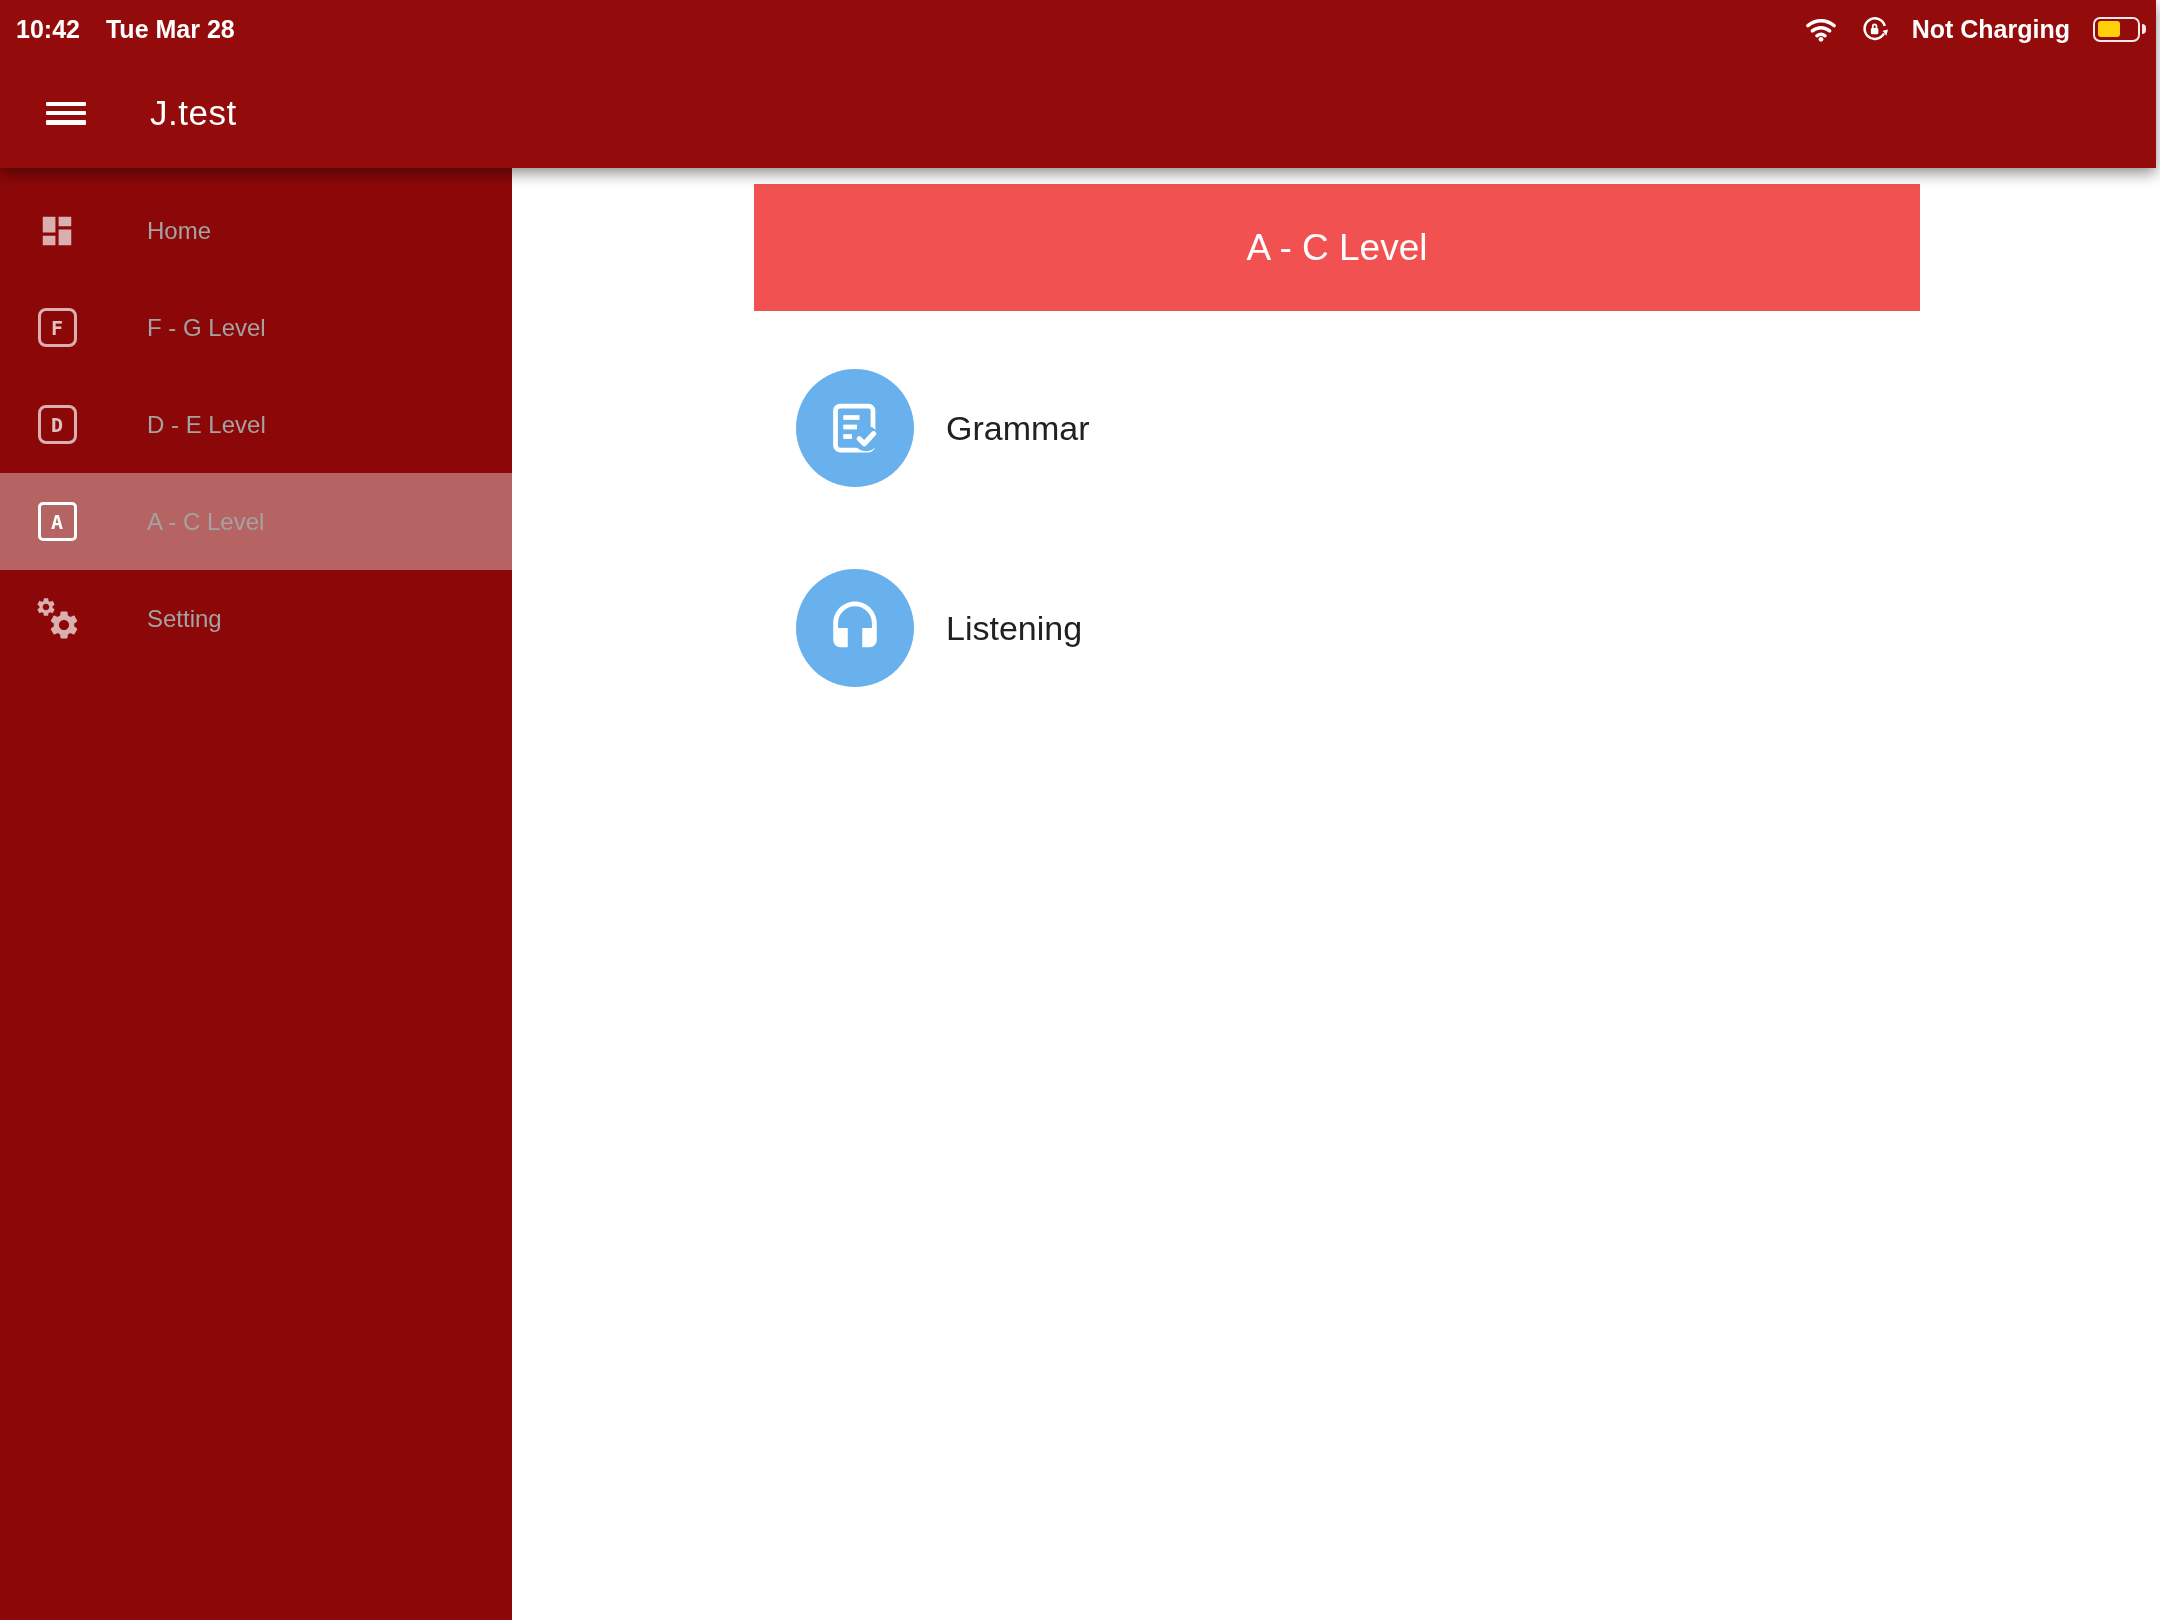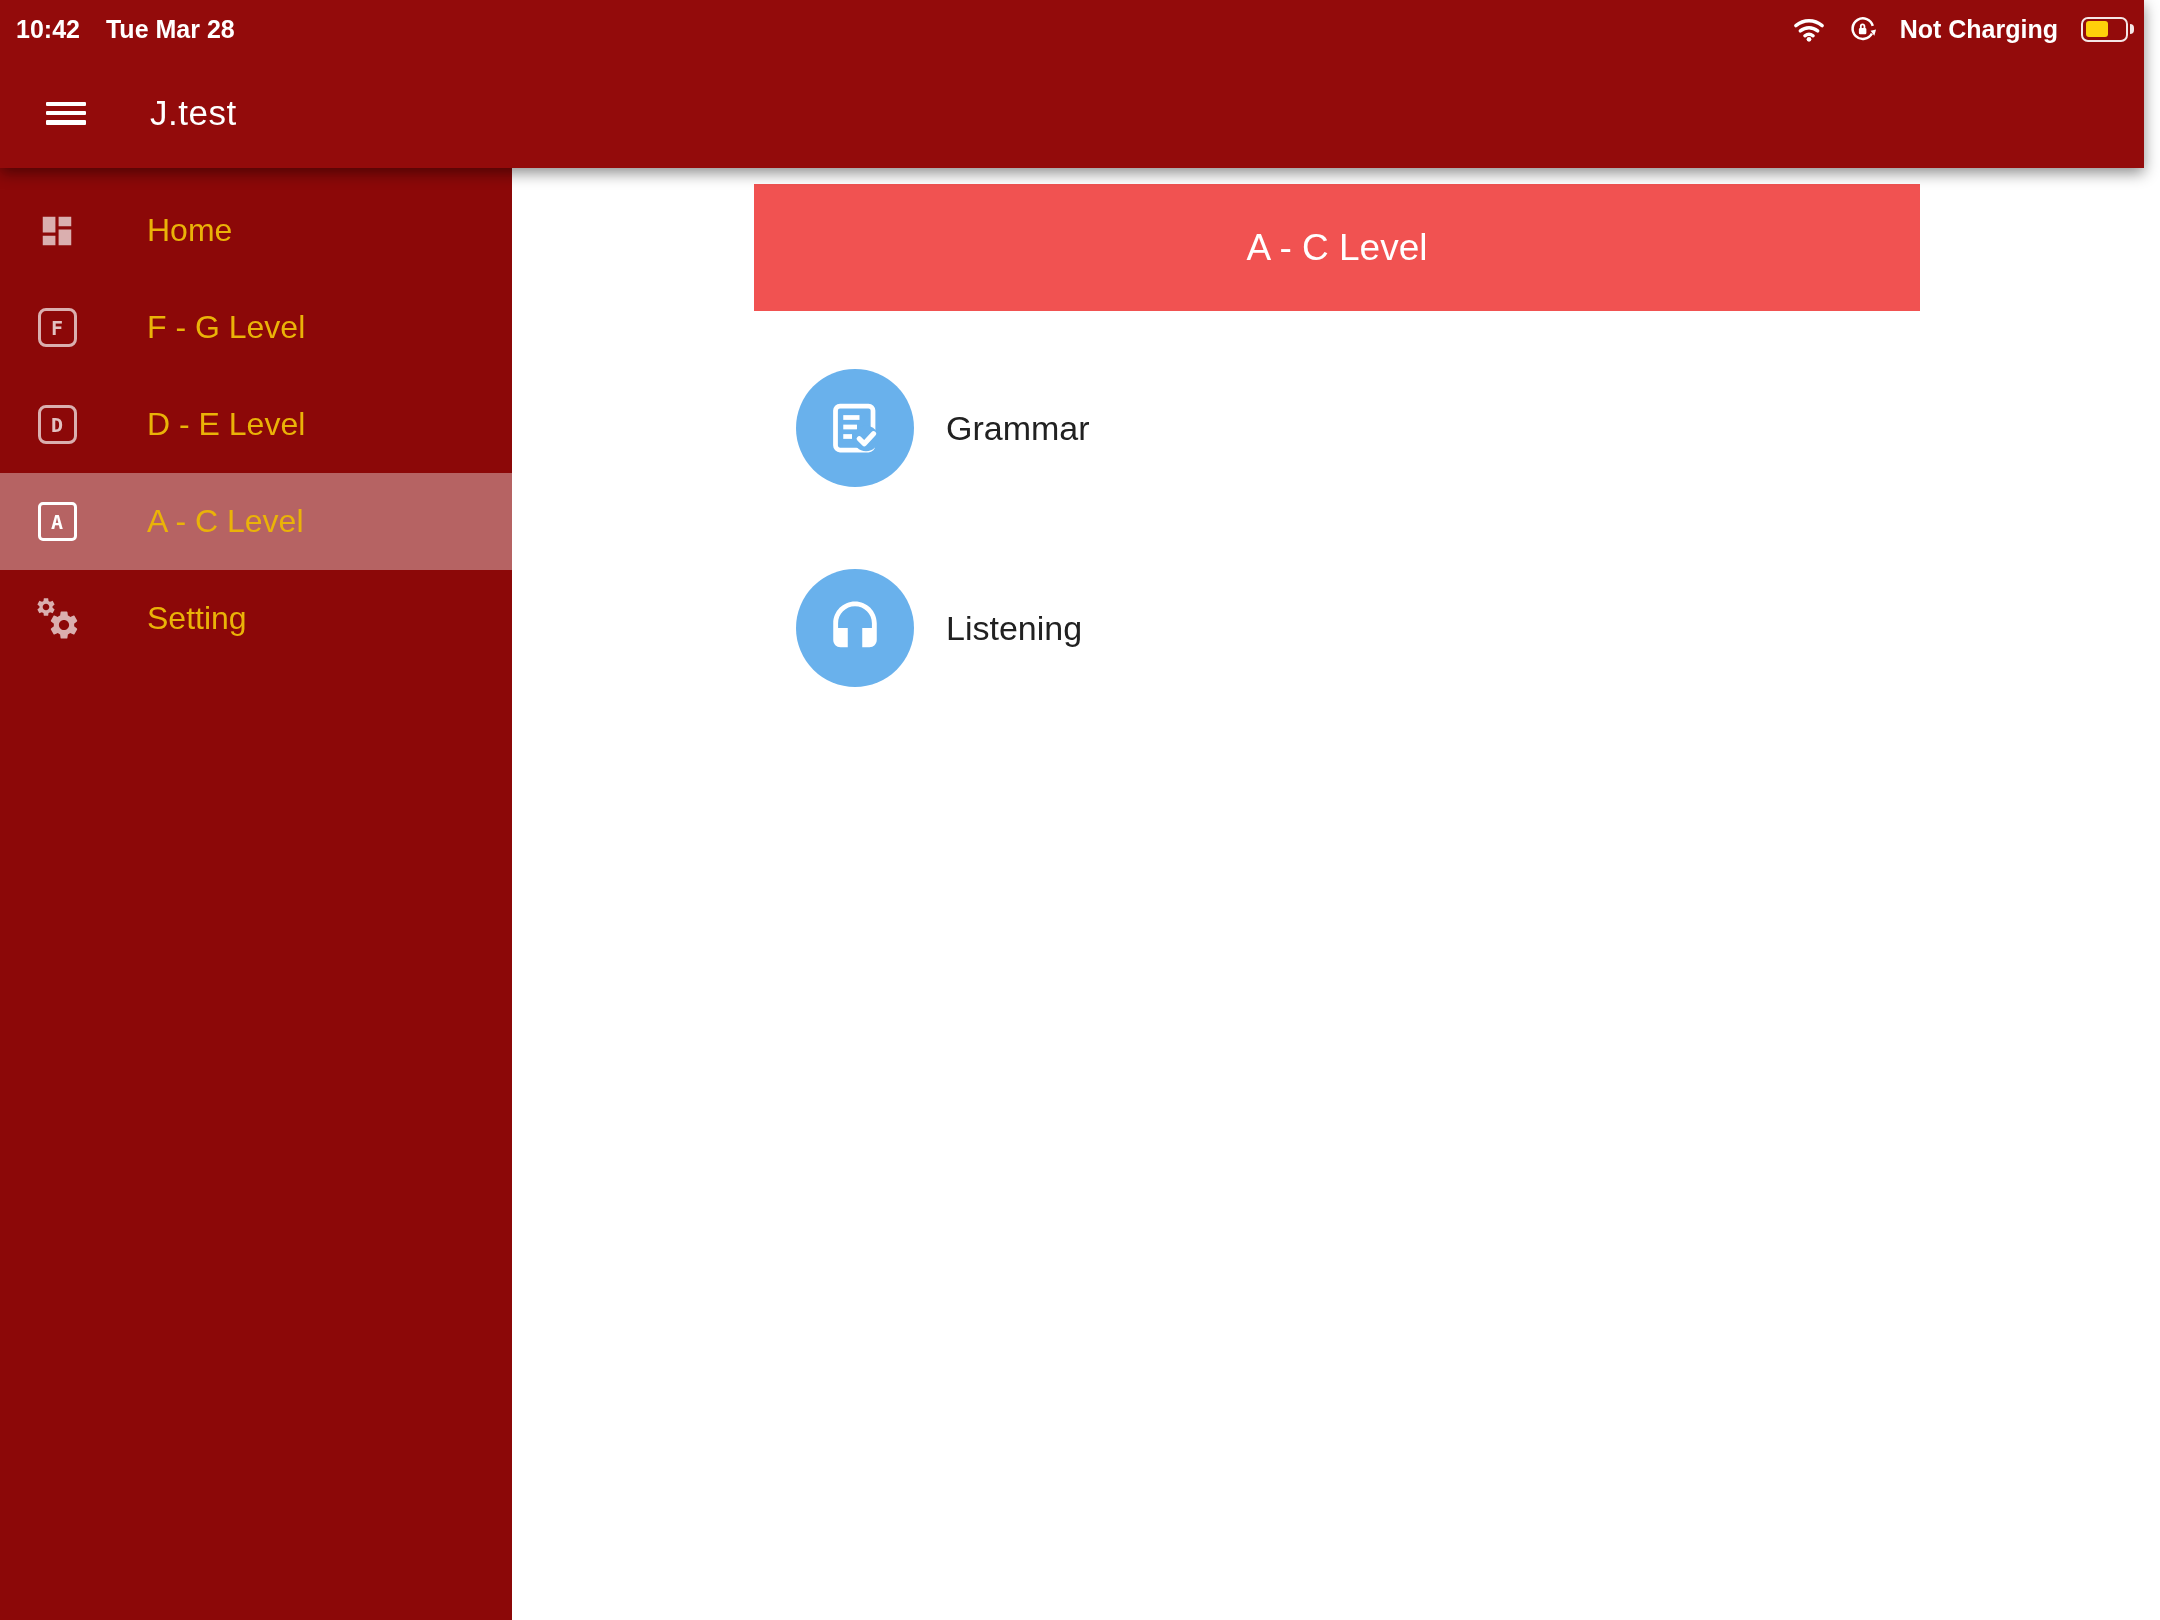--- a/index.html
+++ b/index.html
@@ -2,21 +2,21 @@
 <html><head>
 <meta charset="utf-8">
 <style>
   html,body{margin:0;padding:0;background:#fff;}
   .screen{
     position:relative;width:2160px;height:1620px;overflow:hidden;background:#fff;
     font-family:"Liberation Sans","DejaVu Sans",sans-serif;
   }
   
   .header{
-    position:absolute;top:0;left:0;right:16px;height:168px;background:#930B0B;
+    position:absolute;top:0;left:0;right:4px;height:168px;background:#930B0B;
     box-shadow:0 5px 14px rgba(0,0,0,0.45);z-index:10;
   }
   .status-bar{
     height:50px;display:flex;justify-content:space-between;align-items:center;
     padding:4px 10px 0 16px;color:#fff;font-size:25px;font-weight:600;
   }
   .sb-left{display:flex;align-items:baseline;gap:26px;}
   .sb-right{display:flex;align-items:center;gap:23px;}
   .sb-icon{display:block;}
   .battery-wrap{display:flex;align-items:center;}
@@ -28,21 +28,21 @@
   .hamburger{width:40px;height:23px;display:flex;flex-direction:column;justify-content:space-between;
     background:none;border:none;padding:0;cursor:pointer;}
   .hamburger span{display:block;height:4.6px;background:#fff;border-radius:1px;}
   .app-title{margin:0 0 0 64px;font-size:35px;font-weight:500;color:#fff;letter-spacing:0.5px;}
   
   .sidebar{position:absolute;top:168px;left:0;width:512px;bottom:0;background:#8C0808;
     padding-top:14px;box-sizing:border-box;z-index:5;}
   .nav-item{height:97px;display:flex;align-items:center;padding-left:37px;cursor:pointer;}
   .nav-item.selected{background:rgba(255,255,255,0.37);}
   .nav-icon{width:40px;height:46px;flex:none;display:flex;align-items:center;justify-content:center;position:relative;}
-  .nav-label{margin-left:70px;color:#eab308;font-size:32px;}
+  .nav-label{margin-left:70px;color:#a3a3a3;font-size:24px;}
   .tint{fill:rgba(255,255,255,0.68);}
   .letterbox{width:33px;height:33px;border:3px solid rgba(255,255,255,0.68);border-radius:8px;
     display:flex;align-items:center;justify-content:center;
     font-family:"DejaVu Sans Mono","Liberation Mono",monospace;font-size:20px;font-weight:700;
     color:rgba(255,255,255,0.75);}
   .nav-item.selected .letterbox{border-color:#fff;color:#fff;border-radius:5px;}
   .gear-small{position:absolute;top:0;left:-2px;}
   .gear-large{position:absolute;bottom:0;right:-4px;}
   
   .content{position:absolute;top:168px;left:512px;right:0;bottom:0;background:#fff;}

